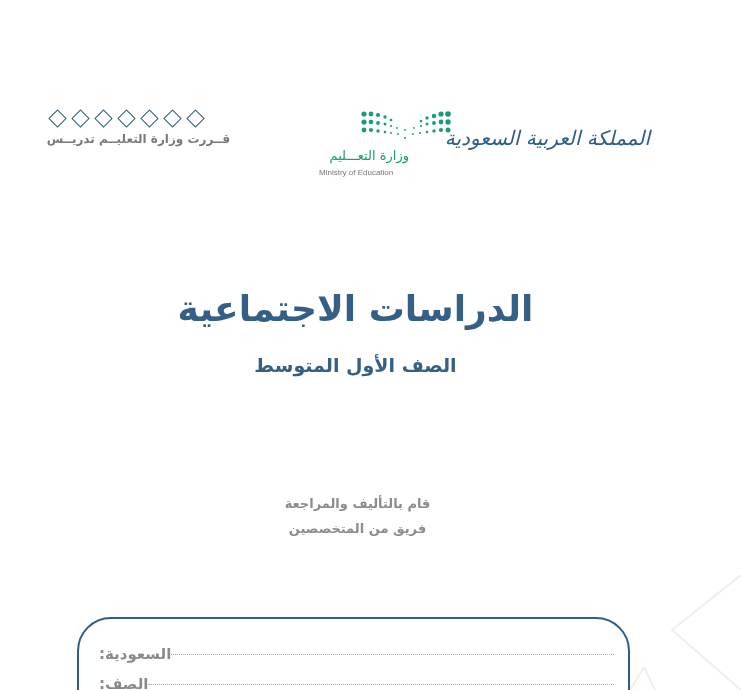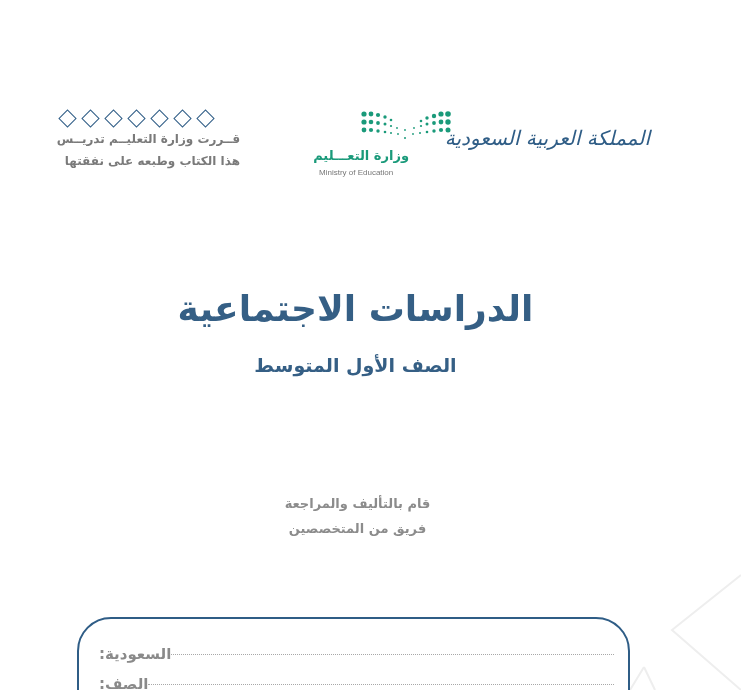--- a/index.html
+++ b/index.html
@@ -50,35 +50,35 @@
       width: 92px;
       height: 32px;
     }
     .moe-ar {
       position: absolute;
       right: 48px;
       top: 40px;
       direction: rtl;
       color: #1a9a7a;
       font-size: 13px;
-      font-weight: bold;
+      font-weight: normal;
       white-space: nowrap;
     }
     .moe-en {
       position: absolute;
       left: 7px;
       top: 60px;
       color: #777777;
       font-family: Liberation Sans, sans-serif;
       font-size: 8px;
       white-space: nowrap;
     }
     .approval {
       position: absolute;
-      left: 58px;
+      left: 48px;
       top: 108px;
       width: 182px;
     }
     .diamonds {
       display: flex;
       gap: 4px;
       height: 20px;
       align-items: center;
       direction: ltr;
     }
@@ -237,21 +237,20 @@
   <div class="diamonds">
     <span class="diamond"></span>
     <span class="diamond"></span>
     <span class="diamond"></span>
     <span class="diamond"></span>
     <span class="diamond"></span>
     <span class="diamond"></span>
     <span class="diamond"></span>
   </div>
   <div class="approval-line">قــررت وزارة التعليــم تدريــس</div>
-  <div class="approval-line">هذا الكتاب وطبعه على نفقتها</div>
 </div>
 
 <div class="title">الدراسات الاجتماعية</div>
 <div class="subtitle">الصف الأول المتوسط</div>
 
 <div class="authors">
   <div>قام بالتأليف والمراجعة</div>
   <div>فريق من المتخصصين</div>
 </div>
 

